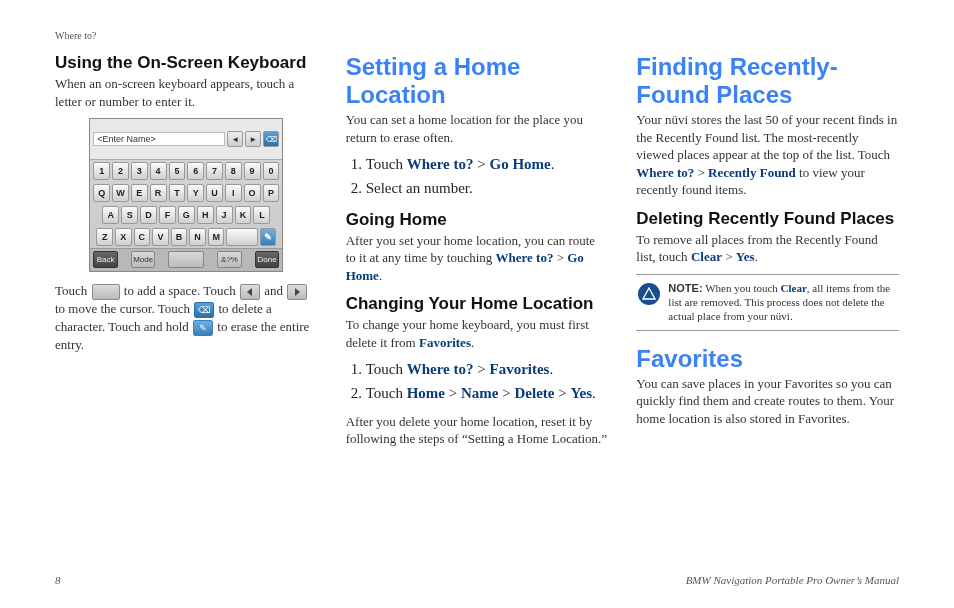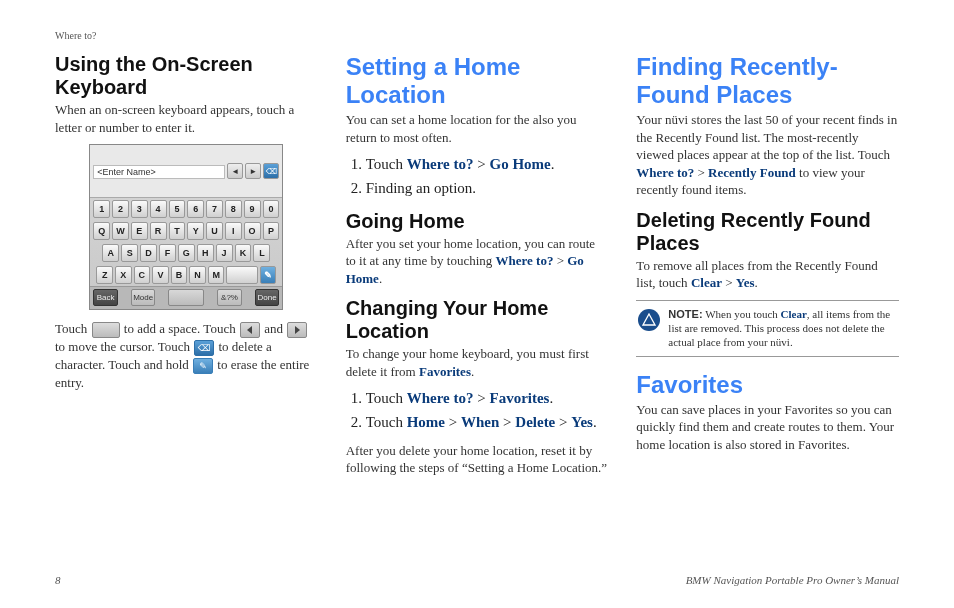--- a/index.html
+++ b/index.html
@@ -35,21 +35,21 @@
   h1 {
     font-family: Arial, Helvetica, sans-serif;
     font-weight: bold;
     font-size: 24px;
     margin: 0 0 2px 0;
     color: #3b82f6;
   }
   h2 {
     font-family: Arial, Helvetica, sans-serif;
     font-weight: bold;
-    font-size: 20px;
+    font-size: 17px;
     margin: 10px 0 2px 0;
     color: #111;
   }
   p {
     font-size: 13px;
     line-height: 1.35;
     margin: 0 0 8px 0;
     color: #333;
   }
   ol {
@@ -65,23 +65,23 @@
   }
   .keyboard-screenshot {
     width: 192px;
     margin: 6px auto 10px auto;
     border: 1px solid #888;
     background: linear-gradient(#d8d8d8,#c8c8c8);
     font-family: Arial, sans-serif;
   }
   .kb-title {
     display:flex;
-    align-items:flex-end;
+    align-items:center;
     gap:2px;
-    padding:18px 3px;
+    padding:12px 3px;
     background:#e9e9e9;
     border-bottom:1px solid #aaa;
   }
   .kb-title-text{
     flex:1;
     font-size:9px;
     color:#333;
     background:#fff;
     border:1px solid #bbb;
     padding:1px 3px;
@@ -294,38 +294,38 @@
       </div>
 
       <p>
         <span>Touch </span><span class="inline-icon"></span><span> to add a space. Touch </span><span class="inline-icon small tri-left"></span><span> and </span><span class="inline-icon small tri-right"></span><span> to move the cursor. Touch </span><span class="inline-icon small del"></span><span> to delete a character. Touch and hold </span><span class="inline-icon small erase"></span><span> to erase the entire entry.</span>
       </p>
 
     </div>
 
     <div class="col">
       <h1>Setting a Home Location</h1>
-      <p>You can set a home location for the also you return to most often.</p>
+      <p>You can set a home location for the place you return to erase often.</p>
       <ol>
         <li><span>Touch </span><span class="link">Where to?</span><span> &gt; </span><span class="link">Go Home</span>.</li>
-        <li>Finding an option.</li>
+        <li>Select an number.</li>
       </ol>
 
       <h2>Going Home</h2>
       <p>
         <span>After you set your home location, you can route to it at any time by touching </span><span class="link">Where to?</span><span> &gt; </span><span class="link">Go Home</span>.
       </p>
 
       <h2>Changing Your Home Location</h2>
       <p>
         <span>To change your home keyboard, you must first delete it from </span><span class="link">Favorites</span>.
       </p>
       <ol>
         <li><span>Touch </span><span class="link">Where to?</span><span> &gt; </span><span class="link">Favorites</span>.</li>
-        <li><span>Touch </span><span class="link">Home</span><span> &gt; </span><span class="link">When</span><span> &gt; </span><span class="link">Delete</span><span> &gt; </span><span class="link">Yes</span>.</li>
+        <li><span>Touch </span><span class="link">Home</span><span> &gt; </span><span class="link">Name</span><span> &gt; </span><span class="link">Delete</span><span> &gt; </span><span class="link">Yes</span>.</li>
       </ol>
       <p>After you delete your home location, reset it by following the steps of “Setting a Home Location.”</p>
     </div>
 
     <div class="col">
       <h1>Finding Recently-Found Places</h1>
       <p>
         <span>Your nüvi stores the last 50 of your recent finds in the Recently Found list. The most-recently viewed places appear at the top of the list. Touch </span><span class="link">Where to?</span><span> &gt; </span><span class="link">Recently Found</span><span> to view your recently found items.</span>
       </p>
 

